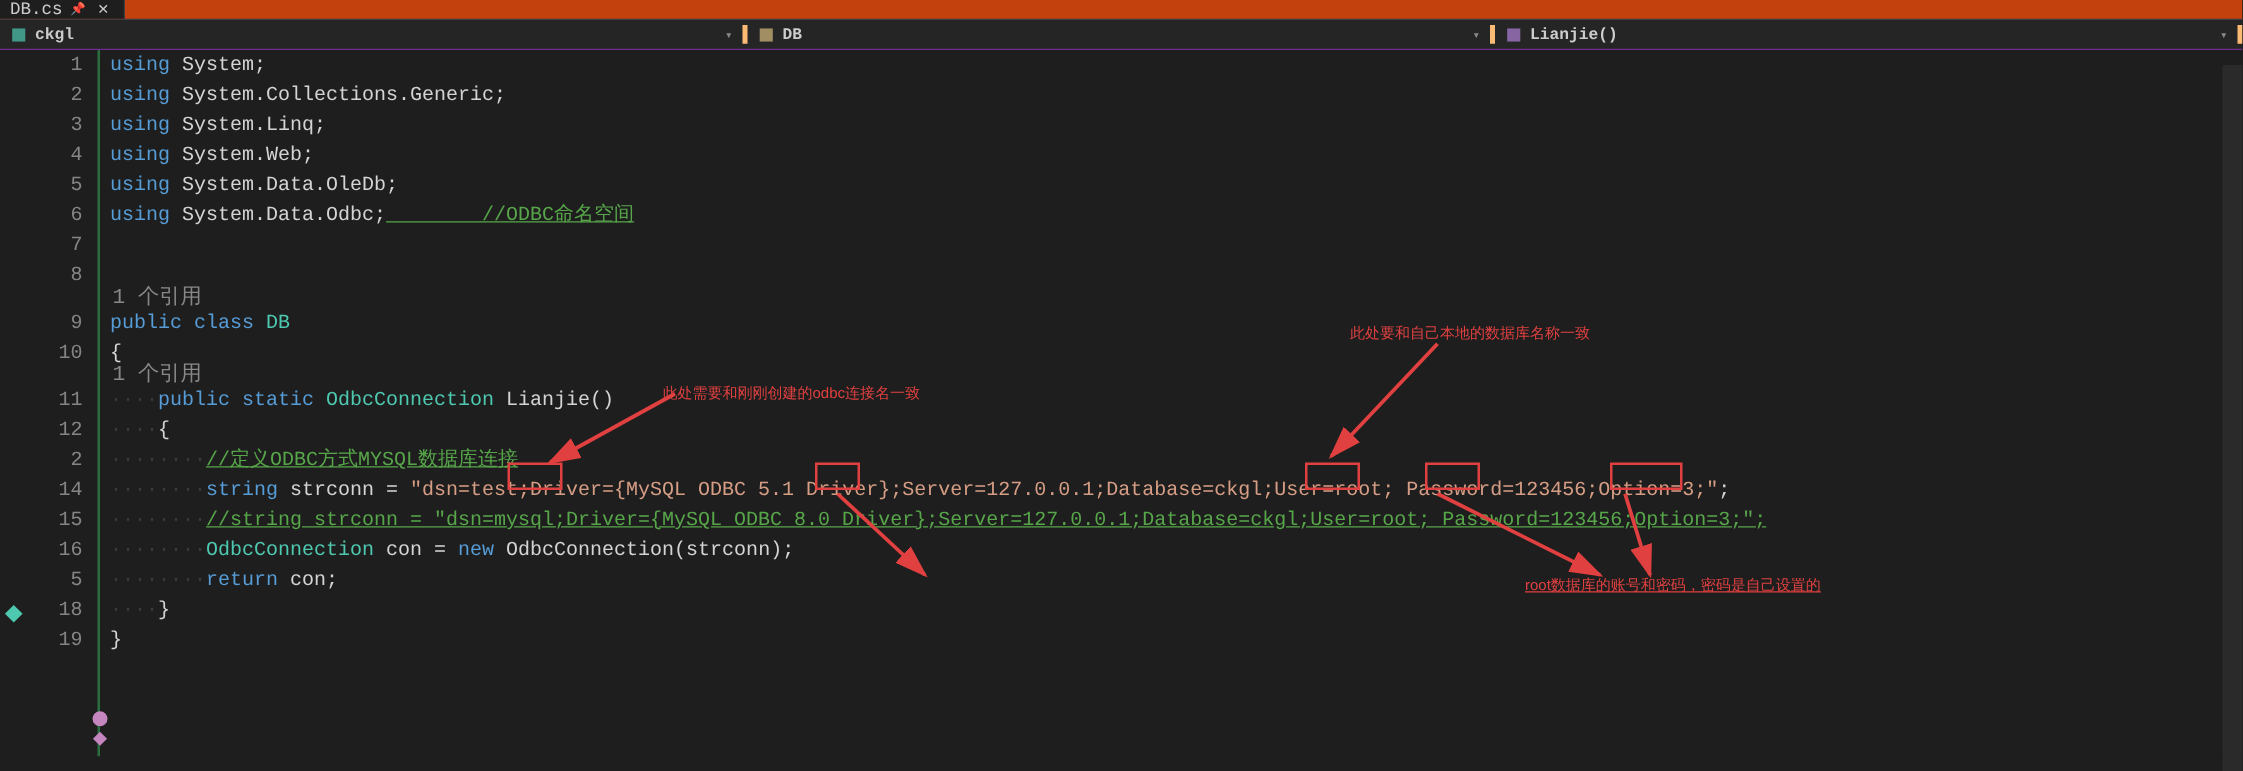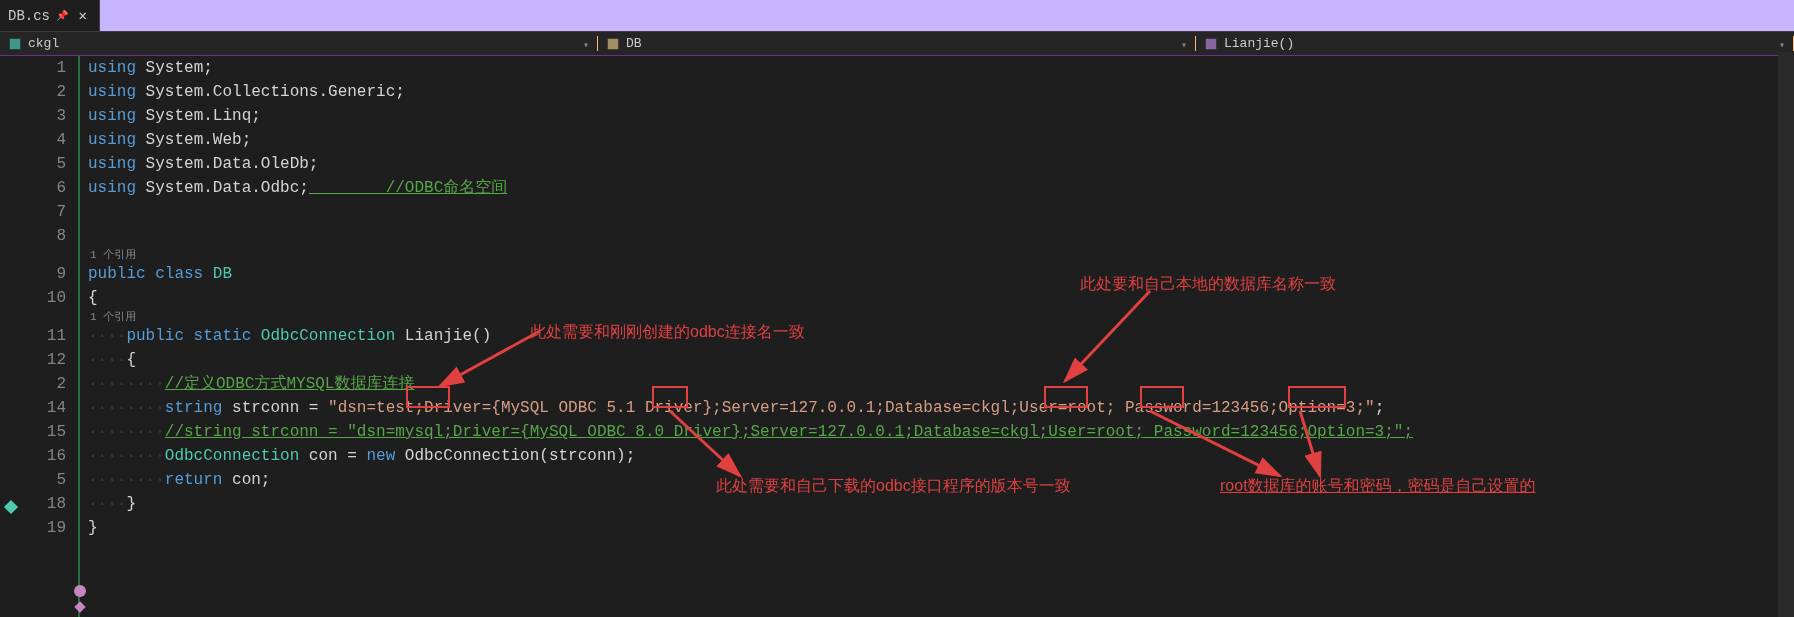--- a/index.html
+++ b/index.html
@@ -6,22 +6,22 @@
     body {
       background: #1e1e1e;
       color: #d4d4d4;
       font-family: Consolas, 'Courier New', monospace;
       font-size: 14px;
       overflow: hidden;
       width: 1794px;
       height: 617px;
     }
     .tab-bar {
-      background: #c4b5fd;
-      height: 32px;
+      background: #c2410c;
+      height: 16px;
       display: flex;
       align-items: flex-end;
       border-bottom: 1px solid #3e3e42;
     }
     .tab {
       background: #1e1e1e;
       color: #cccccc;
       padding: 4px 8px;
       display: flex;
       align-items: center;
@@ -37,23 +37,24 @@
       display: flex;
       align-items: center;
       border-bottom: 1px solid #6e2c8f;
     }
     .nav-segment {
       flex: 1;
       display: flex;
       align-items: flex-end;
       padding: 0 8px;
       gap: 6px;
-      border-right: 1px solid #fdba74;
+      border-right: 4px solid #fdba74;
       color: #cccccc;
       font-size: 13px;
+      font-weight: bold;
     }
     .nav-icon { display: inline-flex; width: 14px; height: 14px; }
     .nav-dropdown { margin-left: auto; color: #888; font-size: 10px; }
     .editor-area {
       display: flex;
       height: calc(100% - 52px);
       position: relative;
     }
     .margin-area {
       width: 20px;
@@ -81,35 +82,35 @@
       font-size: 16px;
     }
     .line-num {
       height: 24px;
       line-height: 24px;
       font-size: 16px;
     }
     .codelens {
       height: 14px;
       line-height: 14px;
-      font-size: 11px;
+      font-size: 17px;
       color: #888;
       padding-left: 2px;
     }
     .kw { color: #569cd6; }
     .ns { color: #d4d4d4; }
     .cls { color: #4ec9b0; }
     .comment { color: #57a64a; text-decoration: underline; }
     .str { color: #d69d85; }
     .op { color: #d4d4d4; }
     .dots { color: #3a3a3a; }
     .annotation {
       position: absolute;
       color: #e04040;
-      font-size: 16px;
+      font-size: 12px;
       pointer-events: none;
       font-family: 'Microsoft YaHei', sans-serif;
     }
     .red-box {
       position: absolute;
       border: 2px solid #e04040;
       pointer-events: none;
     }
     .arrow {
       position: absolute;
@@ -234,21 +235,20 @@
     <div class="line"><span class="dots">········</span><span class="comment">//定义ODBC方式MYSQL数据库连接</span></div>
     <div class="line"><span class="dots">········</span><span class="kw">string</span><span class="ns"> strconn = </span><span class="str">"dsn=test;Driver={MySQL ODBC 5.1 Driver};Server=127.0.0.1;Database=ckgl;User=root; Password=123456;Option=3;"</span><span class="op">;</span></div>
     <div class="line"><span class="dots">········</span><span class="comment">//string strconn = "dsn=mysql;Driver={MySQL ODBC 8.0 Driver};Server=127.0.0.1;Database=ckgl;User=root; Password=123456;Option=3;";</span></div>
     <div class="line"><span class="dots">········</span><span class="cls">OdbcConnection</span><span class="ns"> con = </span><span class="kw">new</span><span class="ns"> OdbcConnection(strconn);</span></div>
     <div class="line"><span class="dots">········</span><span class="kw">return</span><span class="ns"> con;</span></div>
     <div class="line"><span class="dots">····</span><span class="op">}</span></div>
     <div class="line"><span class="op">}</span></div>
 
     <div class="annotation" style="top:266px; left:450px;">此处需要和刚刚创建的odbc连接名一致</div>
     <div class="annotation" style="top:218px; left:1000px;">此处要和自己本地的数据库名称一致</div>
-    <div class="annotation" style="top:420px; left:636px;">此处需要和自己下载的odbc接口程序的版本号一致</div>
     <div class="annotation" style="top:420px; left:1140px;text-decoration:underline;">root数据库的账号和密码，密码是自己设置的</div>
 
     <div class="red-box" style="top:330px; left:326px; width:44px; height:22px;"></div>
     <div class="red-box" style="top:330px; left:572px; width:36px; height:22px;"></div>
     <div class="red-box" style="top:330px; left:964px; width:44px; height:22px;"></div>
     <div class="red-box" style="top:330px; left:1060px; width:44px; height:22px;"></div>
     <div class="red-box" style="top:330px; left:1208px; width:58px; height:22px;"></div>
 
     <svg class="arrow" style="top:270px; left:350px; width:120px; height:70px;">
       <defs>

